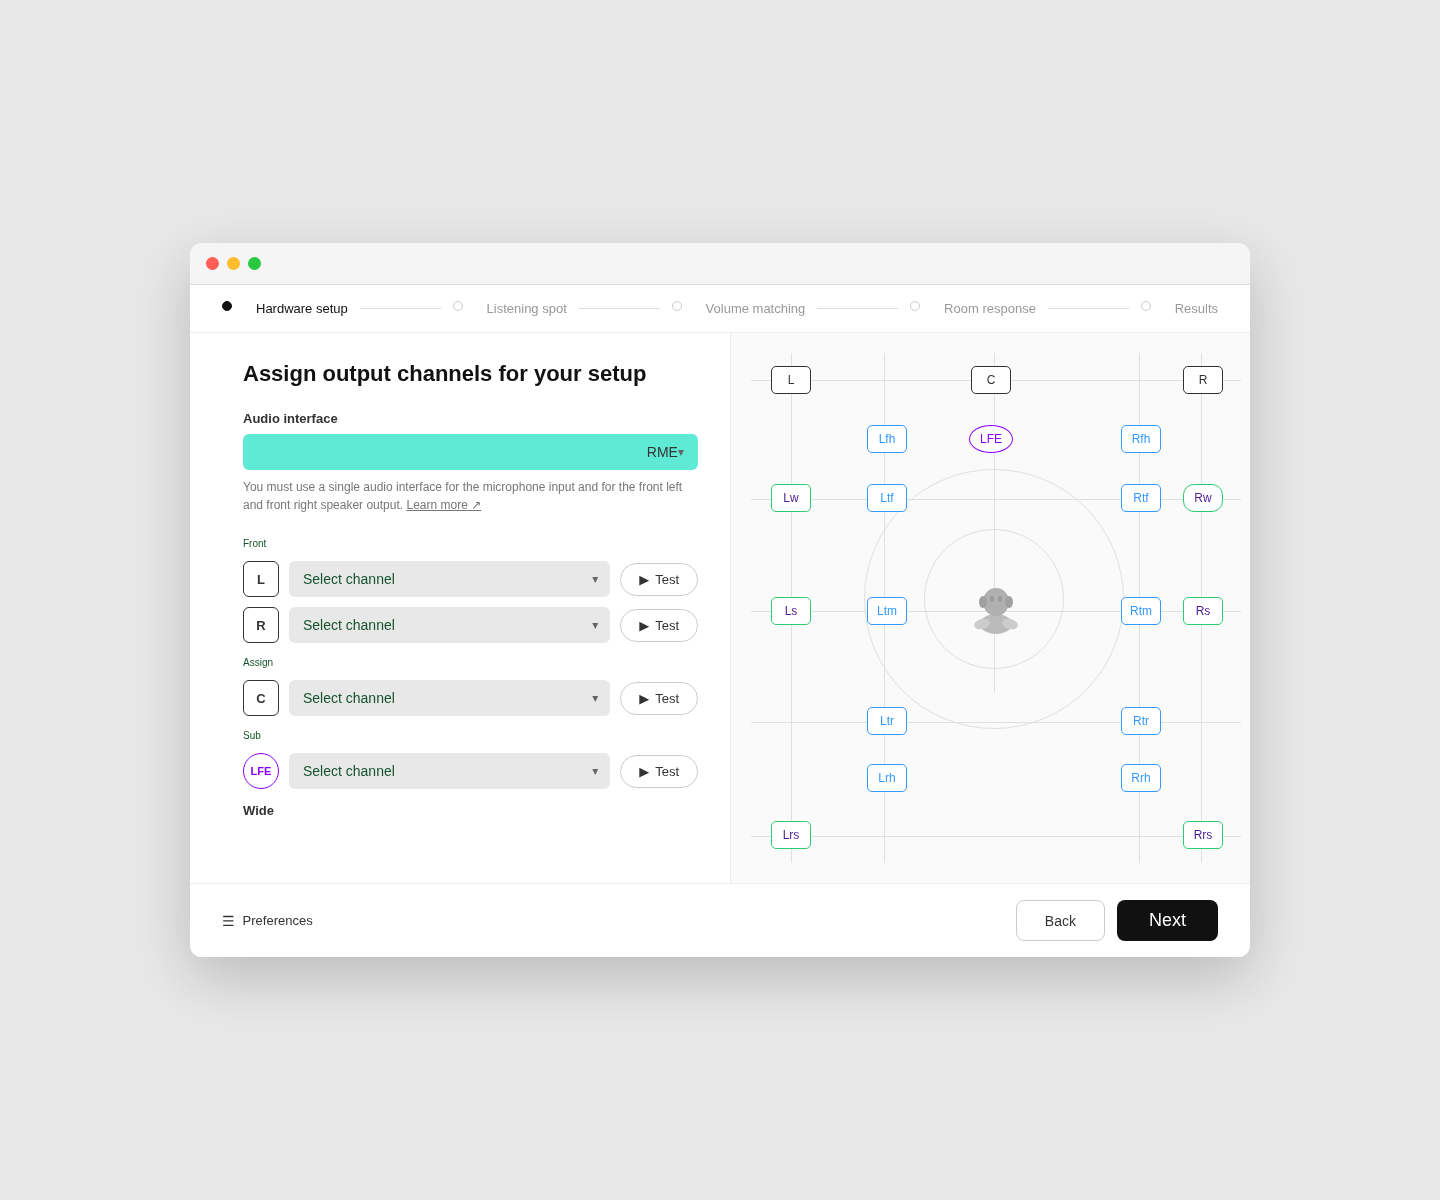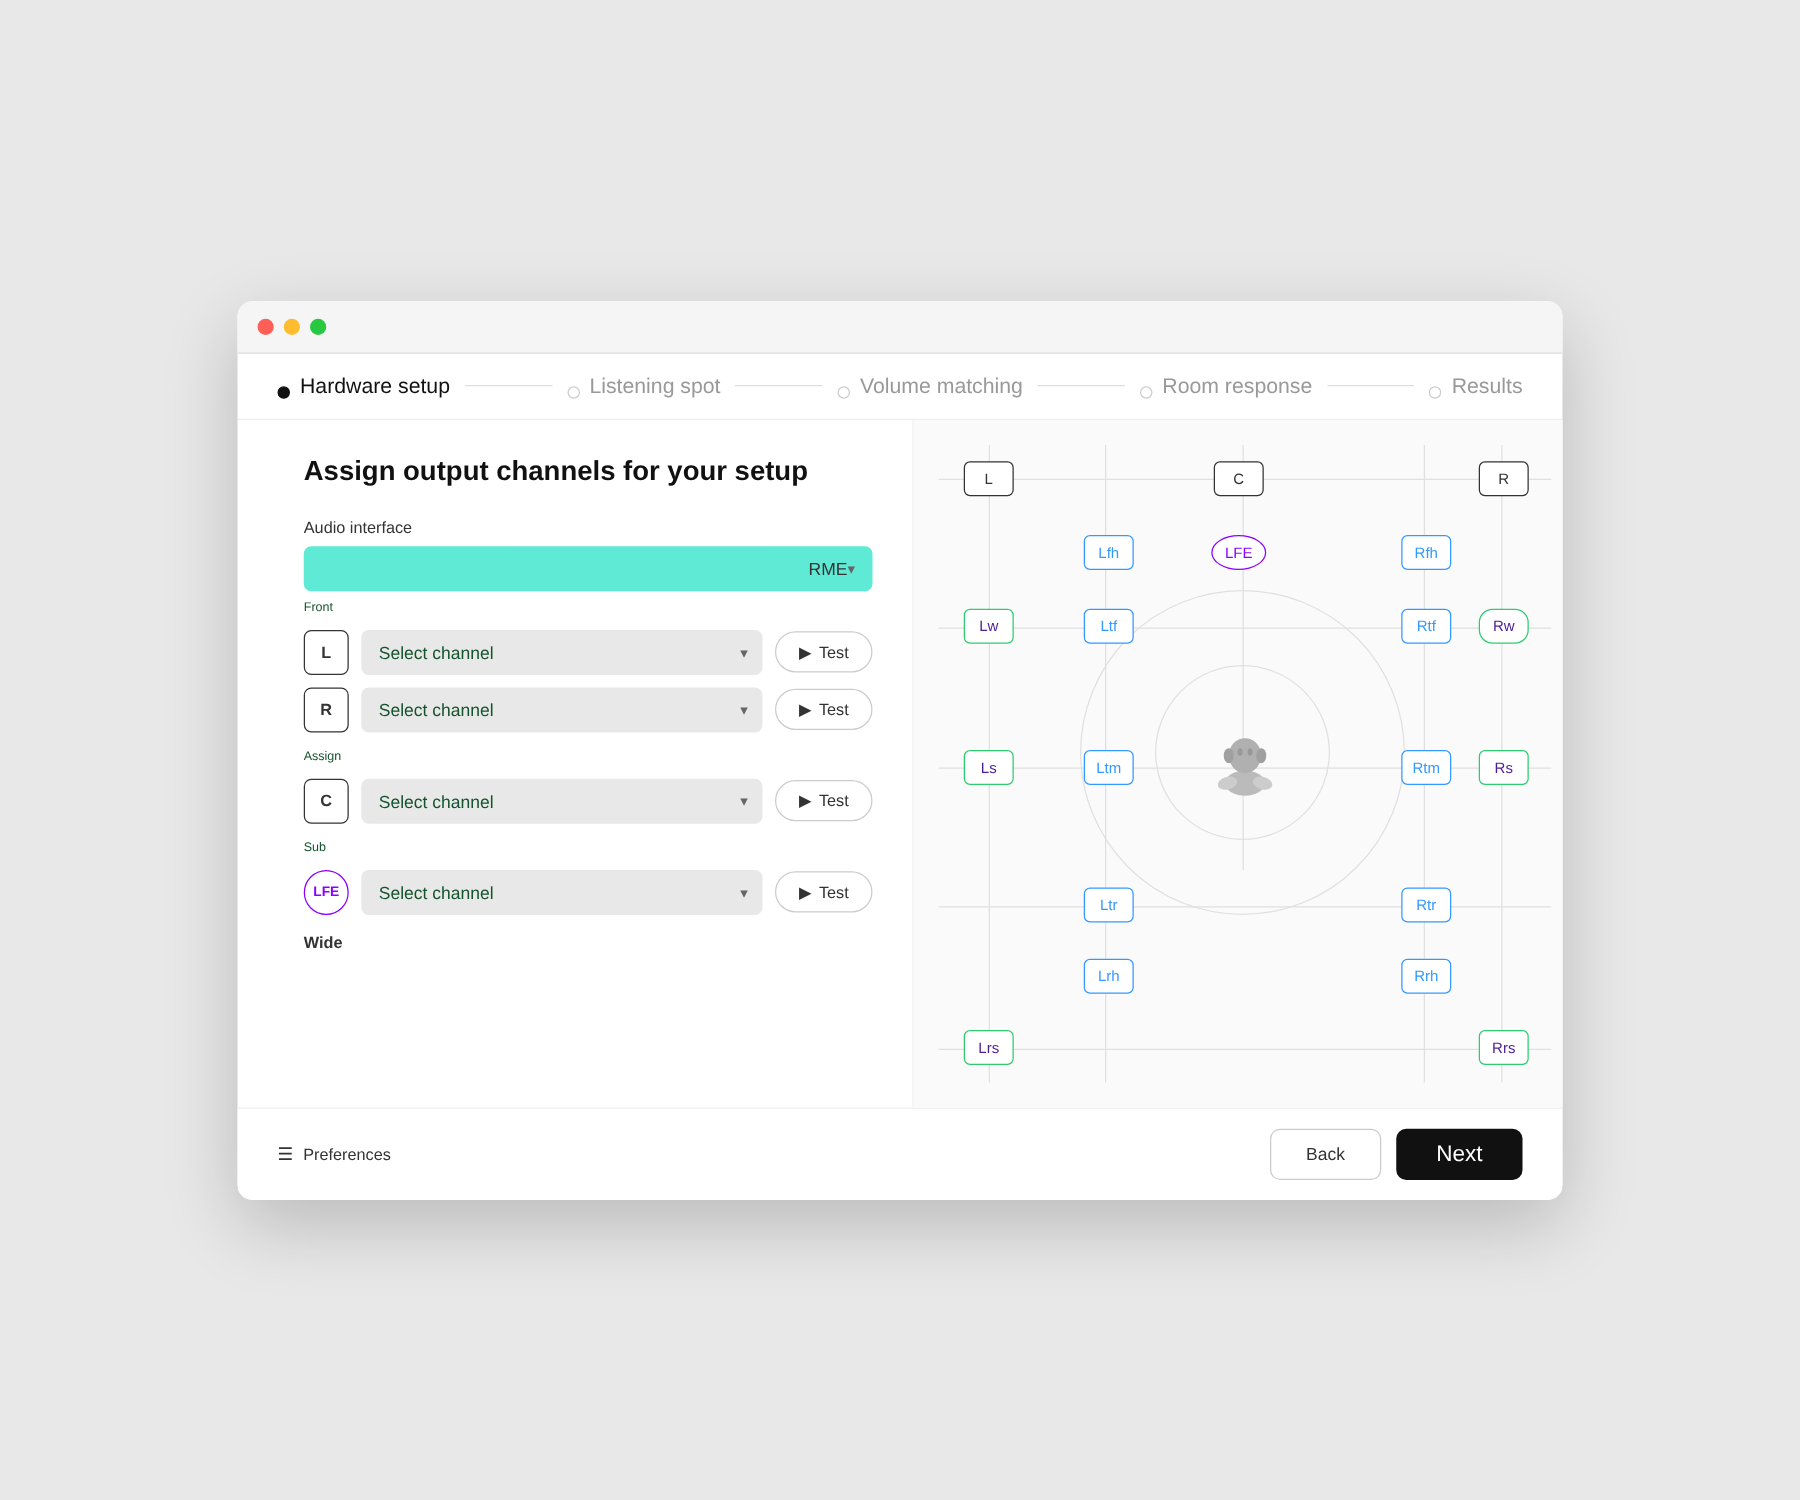--- a/index.html
+++ b/index.html
@@ -35,23 +35,23 @@
     .tl-green { background: #28c840; }
     .progress-bar {
       display: flex;
       align-items: center;
       padding: 16px 32px;
       border-bottom: 1px solid #eee;
       gap: 0;
     }
     .progress-step {
       display: flex;
-      align-items: flex-end;
-      gap: 8px;
-      font-size: 17px;
+      align-items: flex-start;
+      gap: 24px;
+      font-size: 13px;
       color: #999;
       white-space: nowrap;
     }
     .progress-step.active { color: #111; font-weight: 500; }
     .progress-step .dot {
       width: 10px; height: 10px;
       border-radius: 50%;
       border: 1.5px solid #ccc;
       display: flex; align-items: center; justify-content: center;
     }
@@ -77,21 +77,21 @@
       flex-shrink: 0;
     }
     .page-title {
       font-size: 22px;
       font-weight: 600;
       color: #111;
       margin-bottom: 24px;
     }
     .field-label {
       font-size: 13px;
-      font-weight: 400;
+      font-weight: 700;
       color: #333;
       margin-bottom: 8px;
     }
     .select-input {
       width: 100%;
       background: #5eead4;
       border: none;
       border-radius: 6px;
       padding: 10px 14px;
       font-size: 14px;
@@ -325,20 +325,24 @@
   <div class="content">
 
     <div class="left-panel">
       <h1 class="page-title">Assign output channels for your setup</h1>
 
       <div class="field-label">Audio interface</div>
       <div class="select-input">
         <span>RME</span>
         <span style="color:#666;font-size:12px;">▾</span>
       </div>
+      <p class="hint-text">
+        <span>You must use a single audio interface for the microphone input and for the front left and front right speaker output.</span>
+        <a href="#">Learn more ↗</a>
+      </p>
 
       <div class="section-label">Front</div>
 
       <div class="channel-row">
         <div class="speaker-badge">L</div>
         <div class="channel-select-wrap">
           <select>
             <option value="" disabled="" selected="">Select channel</option>
           </select>
           <span class="chevron">▾</span>

